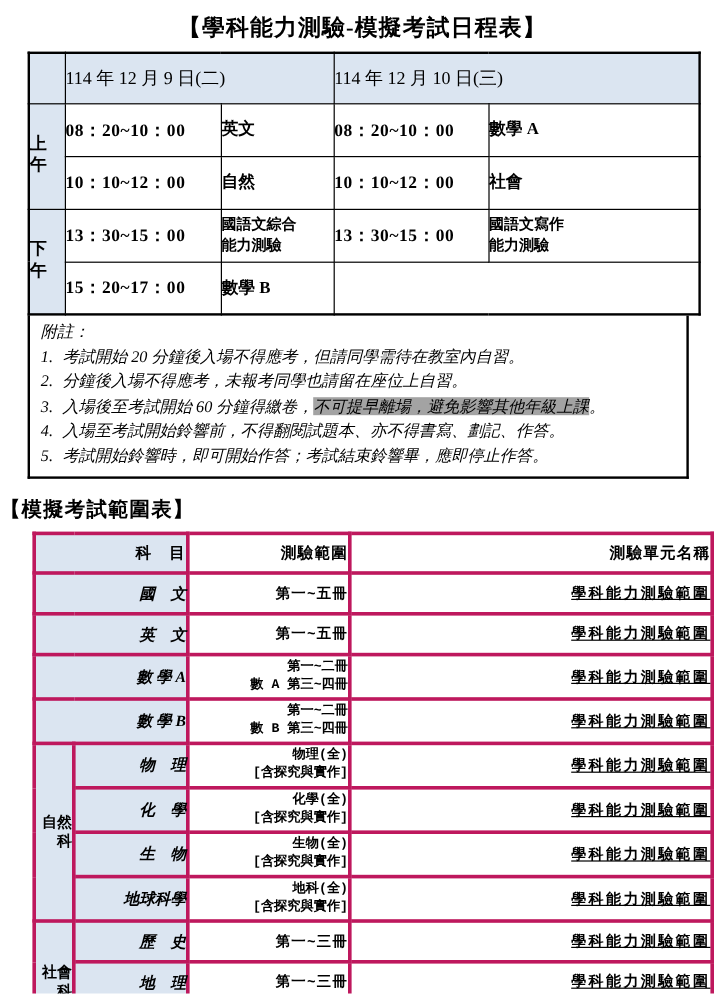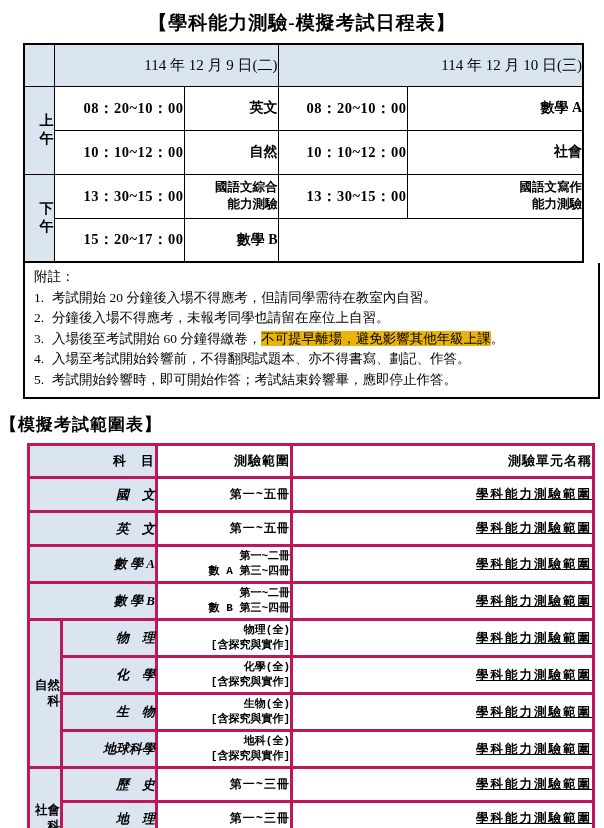--- a/index.html
+++ b/index.html
@@ -3,33 +3,33 @@
 <meta charset="utf-8">
 <style>
   html,body{margin:0;padding:0;background:#fff;}
   body{width:604px;height:828px;font-family:"Liberation Serif","DejaVu Serif",serif;color:#000;}
   .doc{padding-top:10px;}
   .title{ text-align:center; font-weight:bold; font-size:19px; letter-spacing:1px; }
   .title2{ text-align:left; font-weight:bold; font-size:17px; margin:14px 0 7px 0; letter-spacing:1px;}
   table{ border-collapse:collapse; table-layout:fixed; }
   
   .schedule{ margin:7px 0 0 23px; width:559px; border:2px solid #000; }
-  .schedule td{ border:1px solid #000; text-align:right; vertical-align:middle; padding:0; }
+  .schedule td{ border:1px solid #000; text-align:left; vertical-align:middle; padding:0; }
   .blue{ background:#dbe5f1; }
   .date{ font-size:15px; font-weight:normal; }
   .period{ font-size:14px; font-weight:bold; line-height:1.3; }
   .time{ font-size:14.5px; font-weight:bold; letter-spacing:0.5px; }
   .subj{ font-size:14px; font-weight:bold; }
   .subj.small{ font-size:12.5px; line-height:1.35; }
   .preline{ white-space:pre-line; }
   
-  .notes{ margin-left:23px; width:537px; border:2px solid #000; border-top:0; padding:4px 27px 7px 9px; }
+  .notes{ margin-left:23px; width:537px; border:2px solid #000; border-top:0; padding:4px 1px 7px 9px;font-style:italic; }
   .notes .line{ font-size:13.5px; line-height:1.52; }
   .notes .num{ display:inline-block; min-width:18px; }
-  .hl{ background:#eab308;margin-top:16px; }
+  .hl{ background:#a3a3a3;margin-top:16px; }
   
   .scope{ margin:0 0 0 27px; width:565px; border:3px solid #000; border-bottom:6px double #000; }
   .scope th,.scope td{ border:3px solid #be185d; text-align:right; vertical-align:middle; padding:1px 0; font-weight:bold; }
   .scope th{ height:28px; font-size:13px; letter-spacing:1px; }
   .subject-cell{ height:29px; font-size:13px;font-style:italic; }
   .subject-cell.two{ height:32px; }
   .group-cell{ font-size:12.5px; line-height:1.25; }
   .range-cell{ font-size:12px; letter-spacing:1px;font-family:Liberation Mono, monospace; }
   .range-cell.two{ font-size:11px; line-height:1.35; letter-spacing:0; }
   .name-cell{ font-size:12.5px; letter-spacing:2px;text-decoration:underline; }

